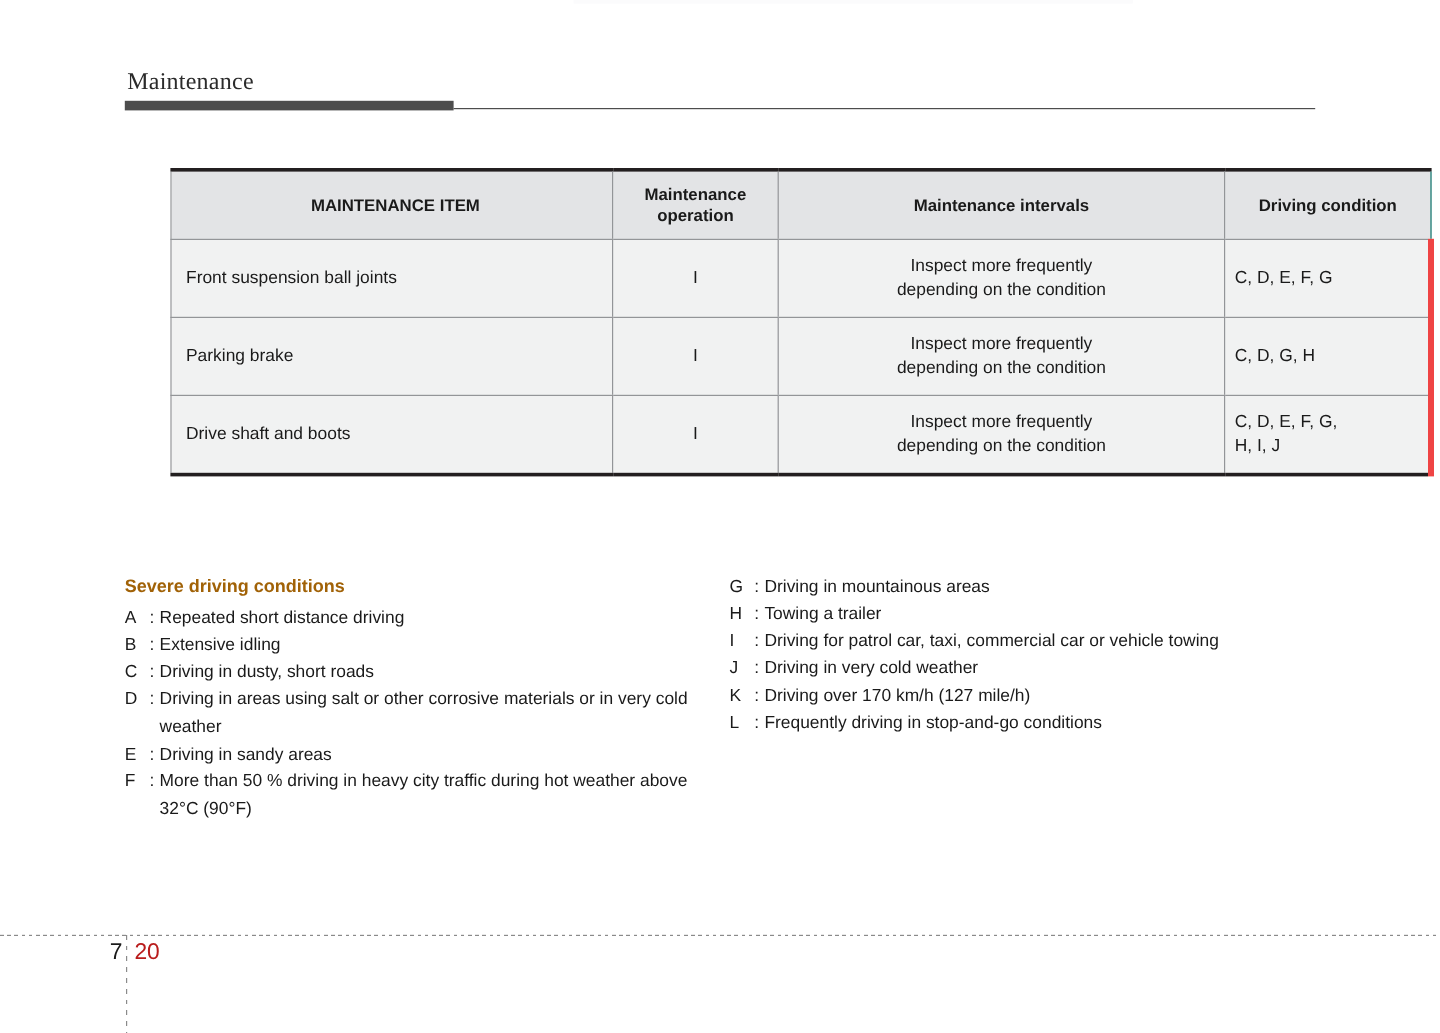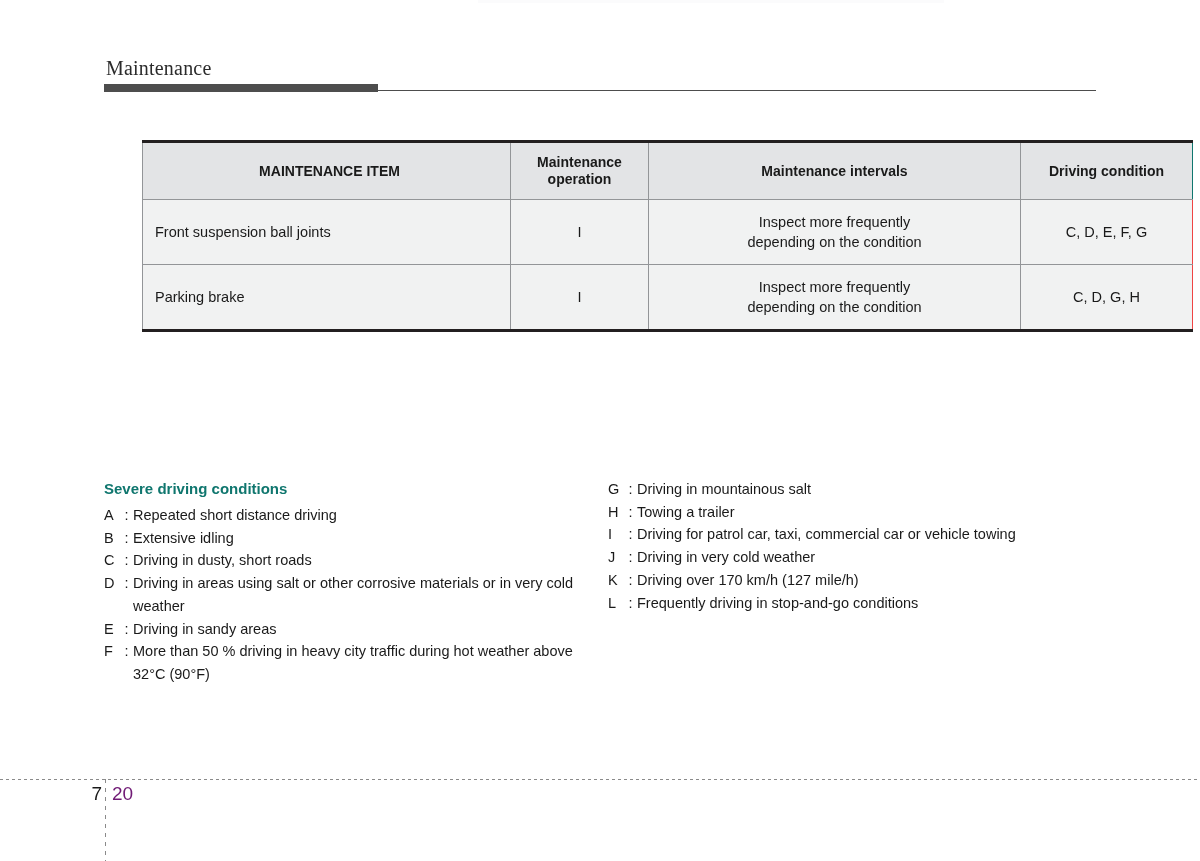--- a/index.html
+++ b/index.html
@@ -91,41 +91,41 @@
     padding: 12px 8px;
     vertical-align: middle;
     color: #1a1a1a;
   }
   table.mtable tbody tr:last-child td {
     border-bottom: 3px solid #231f20;
   }
   .col-item   { width: 349px; text-align: left; padding-left: 12px !important; }
   .col-op     { width: 125px; text-align: center; }
   .col-int    { width: 359px; text-align: center; }
-  .col-cond   { width: 159px; text-align: center; border-right: 1px solid #ef4444; }
+  .col-cond   { width: 159px; text-align: left; border-right: 5px solid #ef4444; }
   table.mtable thead th.col-cond { border-right: 1px solid #0f766e; }
   .cell-line { display: block; }
 
   
   .legend {
     position: absolute;
     left: 104px;
     top: 478px;
     width: 992px;
     display: flex;
     gap: 0px;
   }
   .legend-col { width: 496px; }
   .legend-col.right { padding-left: 8px; box-sizing: border-box; }
   .legend-title {
     font-size: 15px;
     font-weight: bold;
     line-height: 22px;
     margin-bottom: 4px;
-    color: #0f766e;
+    color: #a16207;
   }
   .legend-item {
     display: flex;
     font-size: 14.5px;
     line-height: 22.7px;
     color: #1a1a1a;
   }
   .legend-key {
     width: 16px;
     flex: 0 0 16px;
@@ -167,21 +167,21 @@
     font-size: 19px;
     line-height: 24px;
     color: #1a1a1a;
   }
   .footer-page {
     position: absolute;
     left: 112px;
     top: 782px;
     font-size: 19px;
     line-height: 24px;
-    color: #701a75;
+    color: #b91c1c;
   }
 
   
   .scan-artifact {
     position: absolute;
     left: 478px;
     top: 0px;
     width: 466px;
     height: 3px;
     background: #fbfbfc;
@@ -229,20 +229,32 @@
         <td class="col-item">Parking brake</td>
         <td class="col-op">I</td>
         <td class="col-int">
             <span class="cell-line">Inspect more frequently</span>
             <span class="cell-line">depending on the condition</span>
           </td>
         <td class="col-cond">
             <span class="cell-line">C, D, G, H</span>
           </td>
       </tr>
+      <tr>
+        <td class="col-item">Drive shaft and boots</td>
+        <td class="col-op">I</td>
+        <td class="col-int">
+            <span class="cell-line">Inspect more frequently</span>
+            <span class="cell-line">depending on the condition</span>
+          </td>
+        <td class="col-cond">
+            <span class="cell-line">C, D, E, F, G,</span>
+            <span class="cell-line">H, I, J</span>
+          </td>
+      </tr>
     </tbody>
   </table>
 </div>
 
 <div class="legend">
 
   <div class="legend-col left">
     <div class="legend-title">Severe driving conditions</div>
 
     <div class="legend-item">
@@ -274,21 +286,21 @@
       <span class="legend-key">F</span>
       <span class="legend-colon">:</span>
       <span class="legend-text">More than 50 % driving in heavy city traffic during hot weather above 32°C (90°F)</span>
     </div>
   </div>
 
   <div class="legend-col right">
     <div class="legend-item">
       <span class="legend-key">G</span>
       <span class="legend-colon">:</span>
-      <span class="legend-text">Driving in mountainous salt</span>
+      <span class="legend-text">Driving in mountainous areas</span>
     </div>
     <div class="legend-item">
       <span class="legend-key">H</span>
       <span class="legend-colon">:</span>
       <span class="legend-text">Towing a trailer</span>
     </div>
     <div class="legend-item">
       <span class="legend-key">I</span>
       <span class="legend-colon">:</span>
       <span class="legend-text">Driving for patrol car, taxi, commercial car or vehicle towing</span>

